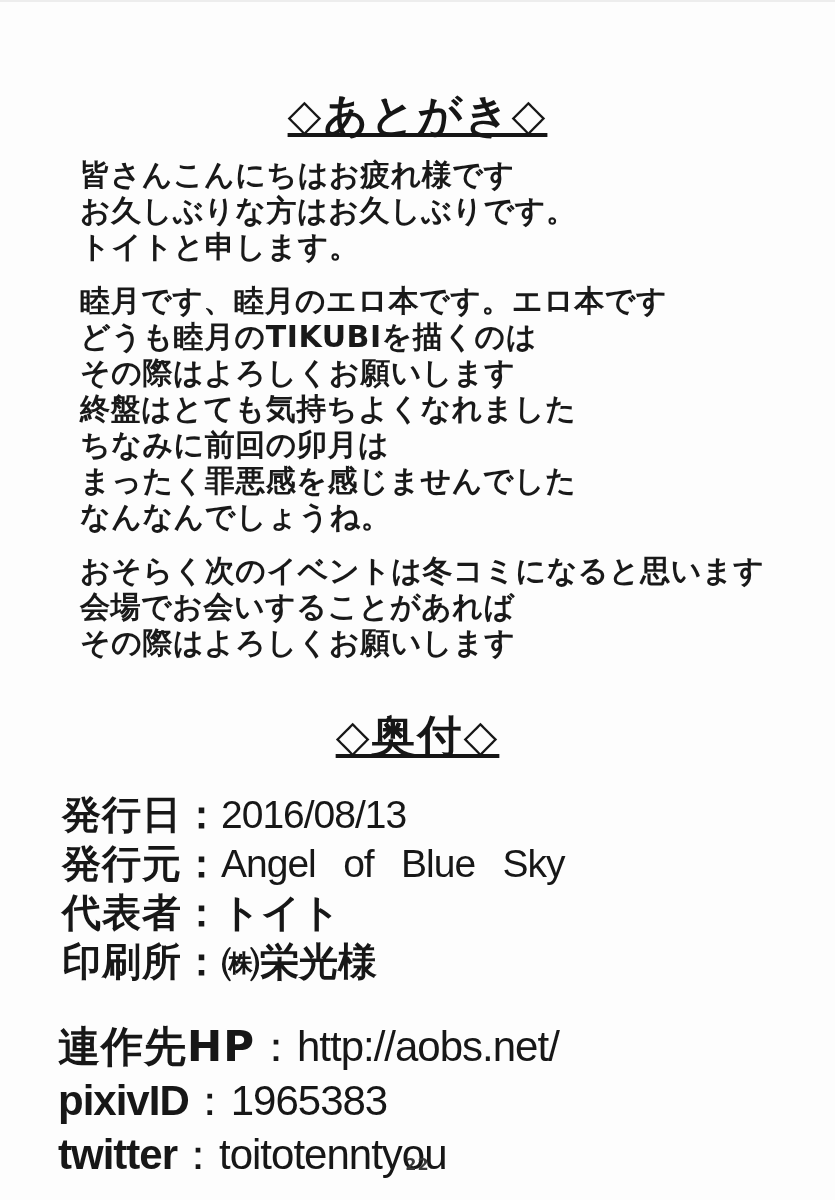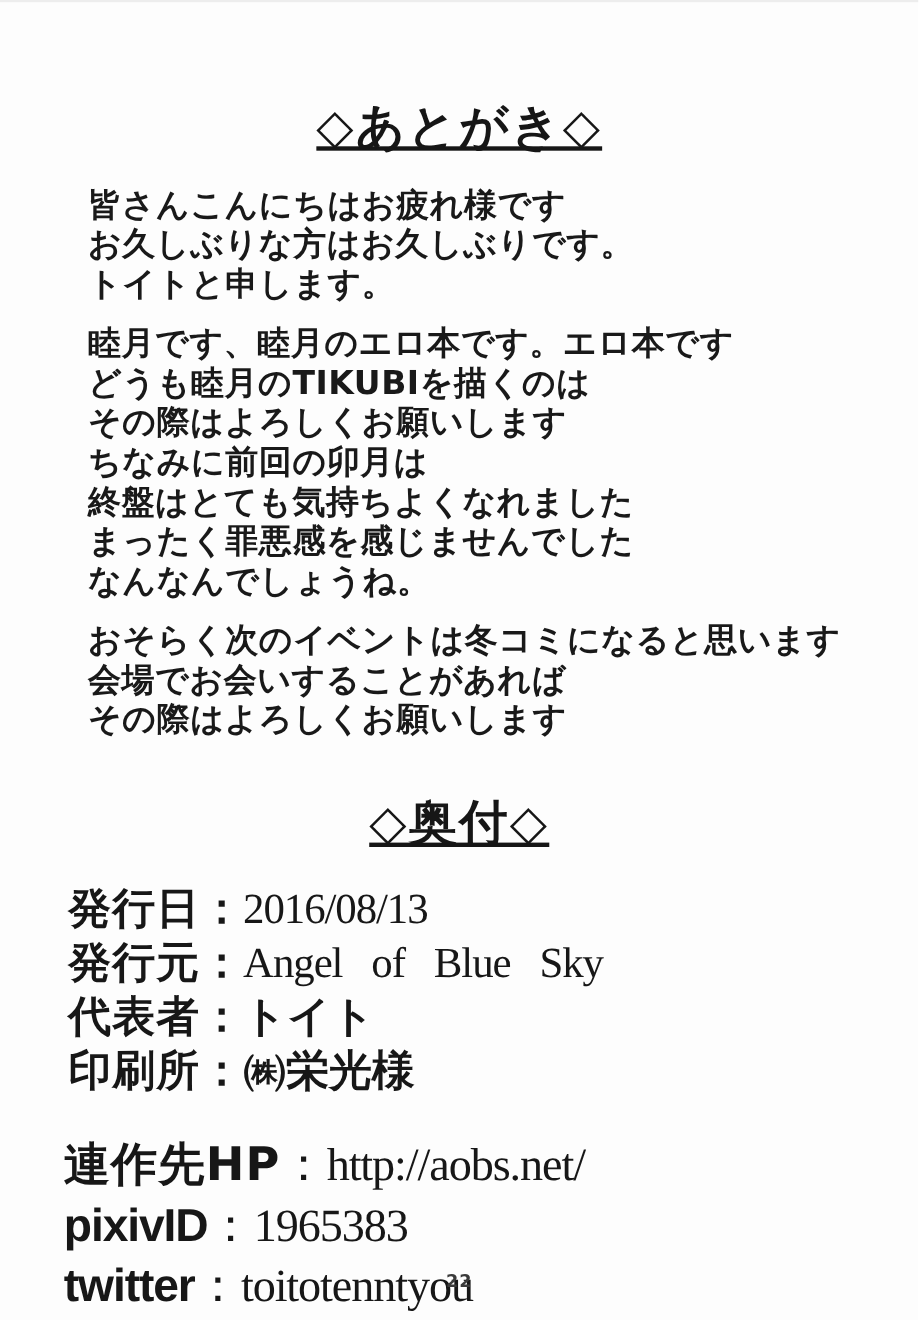--- a/index.html
+++ b/index.html
@@ -30,33 +30,33 @@
   .body-text {
     padding-left: 80px;
     padding-right: 40px;
     font-size: 30px;
     font-weight: 700;
     line-height: 36px;
     letter-spacing: 0.5px;
     color: #191919;
   }
   .para { margin-top: 18px; }
-  .para:first-child { margin-top: 24px; }
+  .para:first-child { margin-top: 12px; }
   .colophon {
     margin-top: 24px;
     padding-left: 62px;
     font-size: 39px;
     line-height: 49px;
     color: #171717;
   }
   .colophon .row { white-space: nowrap; }
   .colophon .label { font-weight: 800; letter-spacing: 1px; margin-top: 44px; }
   .colophon .sep { font-weight: 700; }
   .val-latin {
-    font-family: Liberation Serif, serif;
+    font-family: Liberation Sans, sans-serif;
     font-weight: 500;
     letter-spacing: -1px;
   }
   .val-wide { word-spacing: 0.45em; }
   .val-jp { font-weight: 700; }
   .contact {
     margin-top: 34px;
     padding-left: 58px;
     font-size: 42px;
     line-height: 54px;
@@ -89,22 +89,22 @@
   <section class="body-text">
     <div class="para">
       <div>皆さんこんにちはお疲れ様です</div>
       <div>お久しぶりな方はお久しぶりです。</div>
       <div>トイトと申します。</div>
     </div>
     <div class="para">
       <div>睦月です、睦月のエロ本です。エロ本です</div>
       <div>どうも睦月のTIKUBIを描くのは</div>
       <div>その際はよろしくお願いします</div>
+      <div>終盤はとても気持ちよくなれました</div>
       <div>ちなみに前回の卯月は</div>
-      <div>終盤はとても気持ちよくなれました</div>
       <div>まったく罪悪感を感じませんでした</div>
       <div>なんなんでしょうね。</div>
     </div>
     <div class="para">
       <div>おそらく次のイベントは冬コミになると思います</div>
       <div>会場でお会いすることがあれば</div>
       <div>その際はよろしくお願いします</div>
     </div>
   </section>
 

